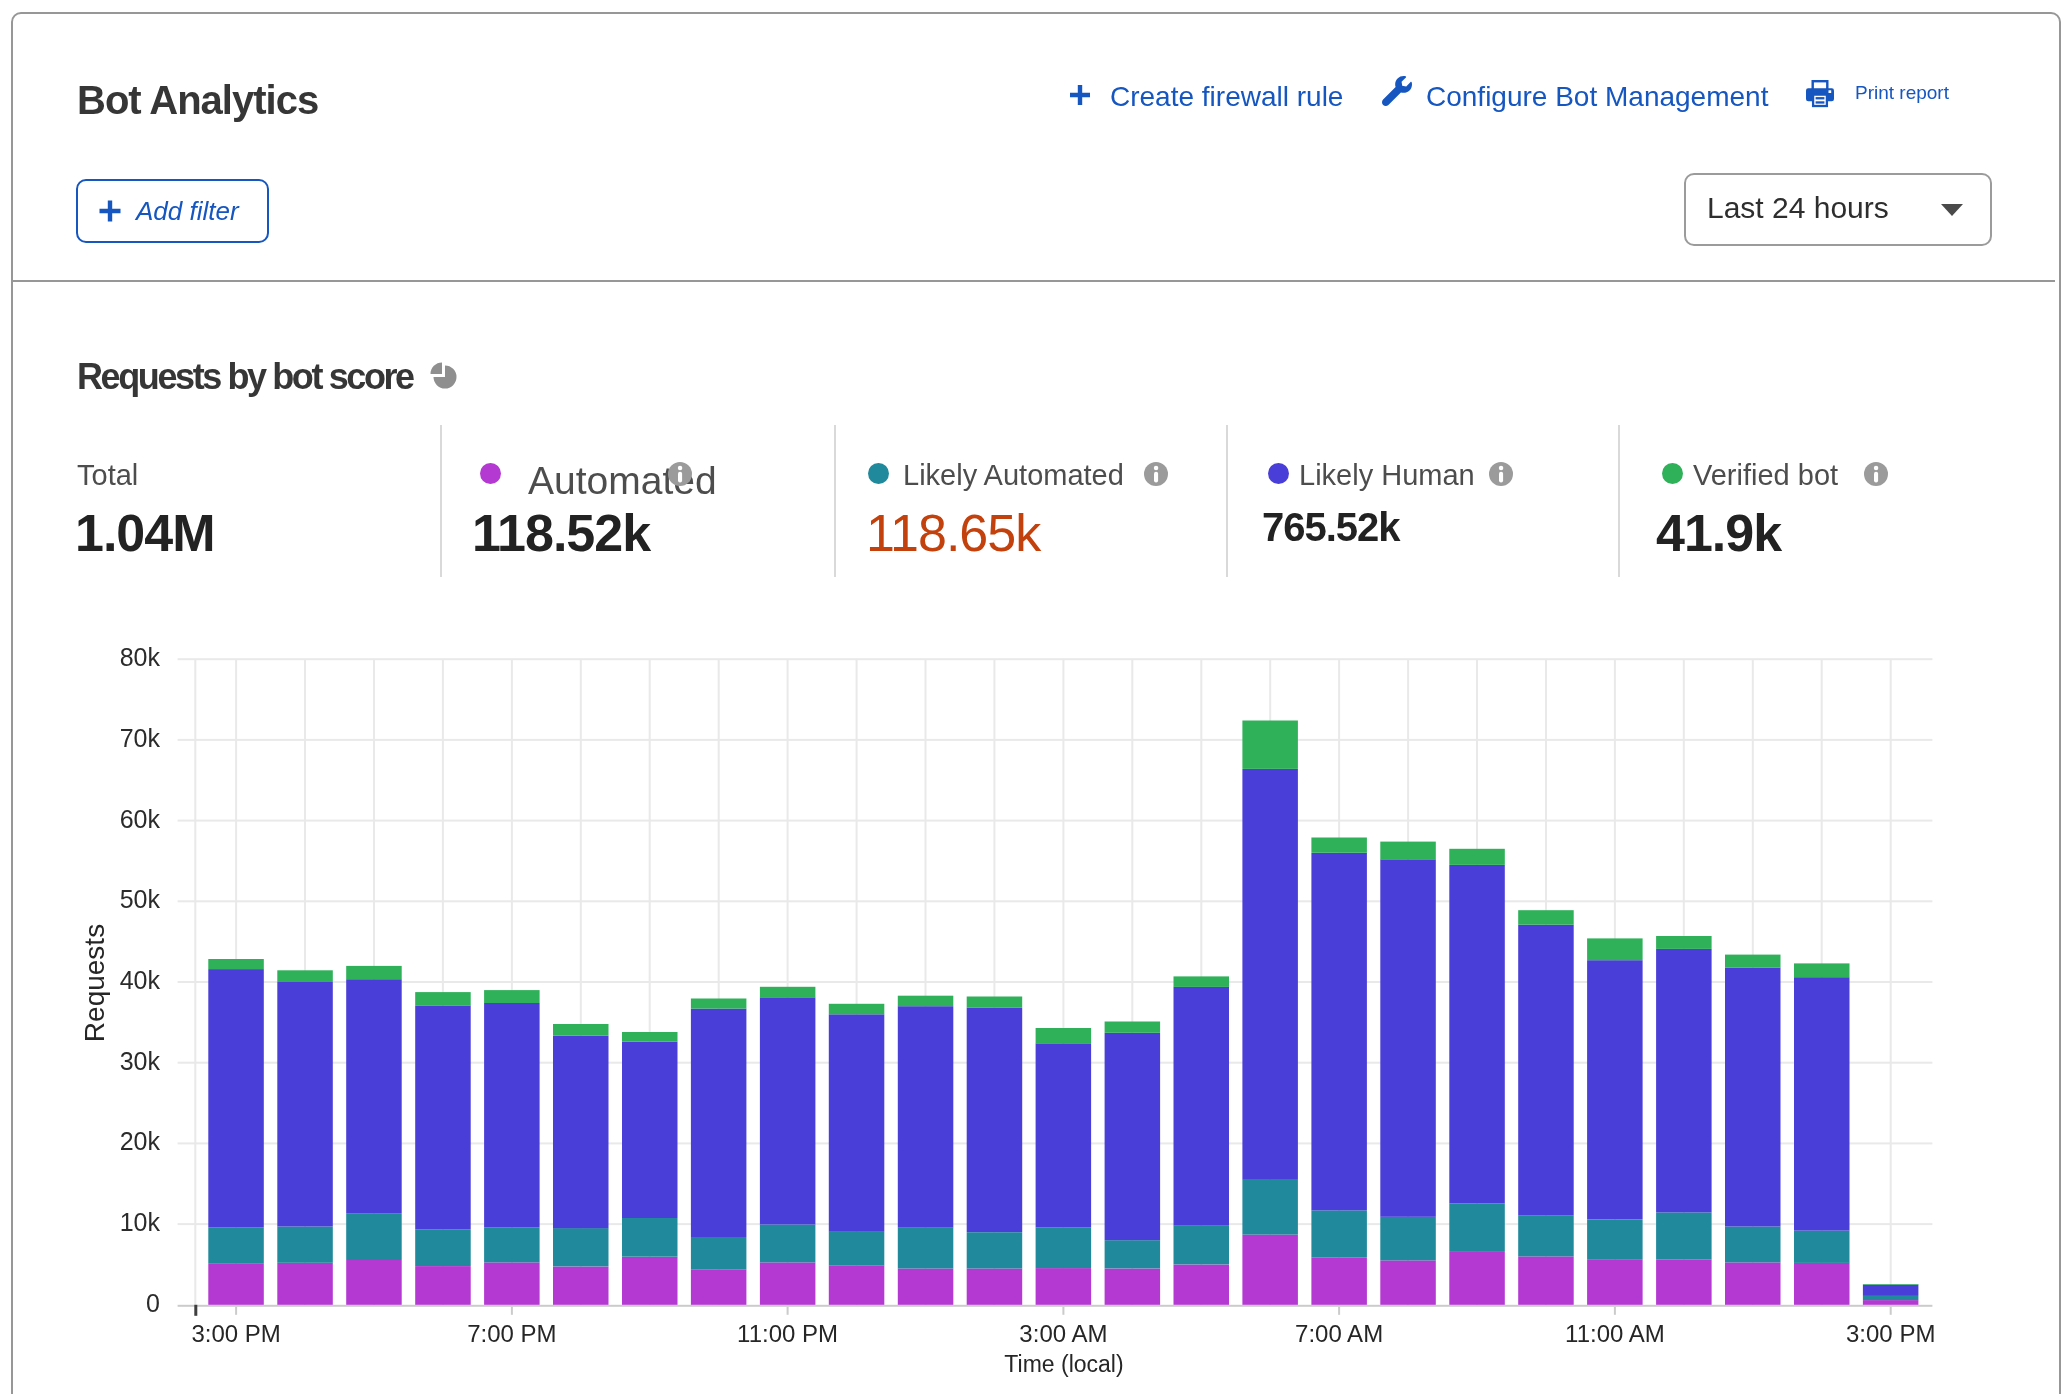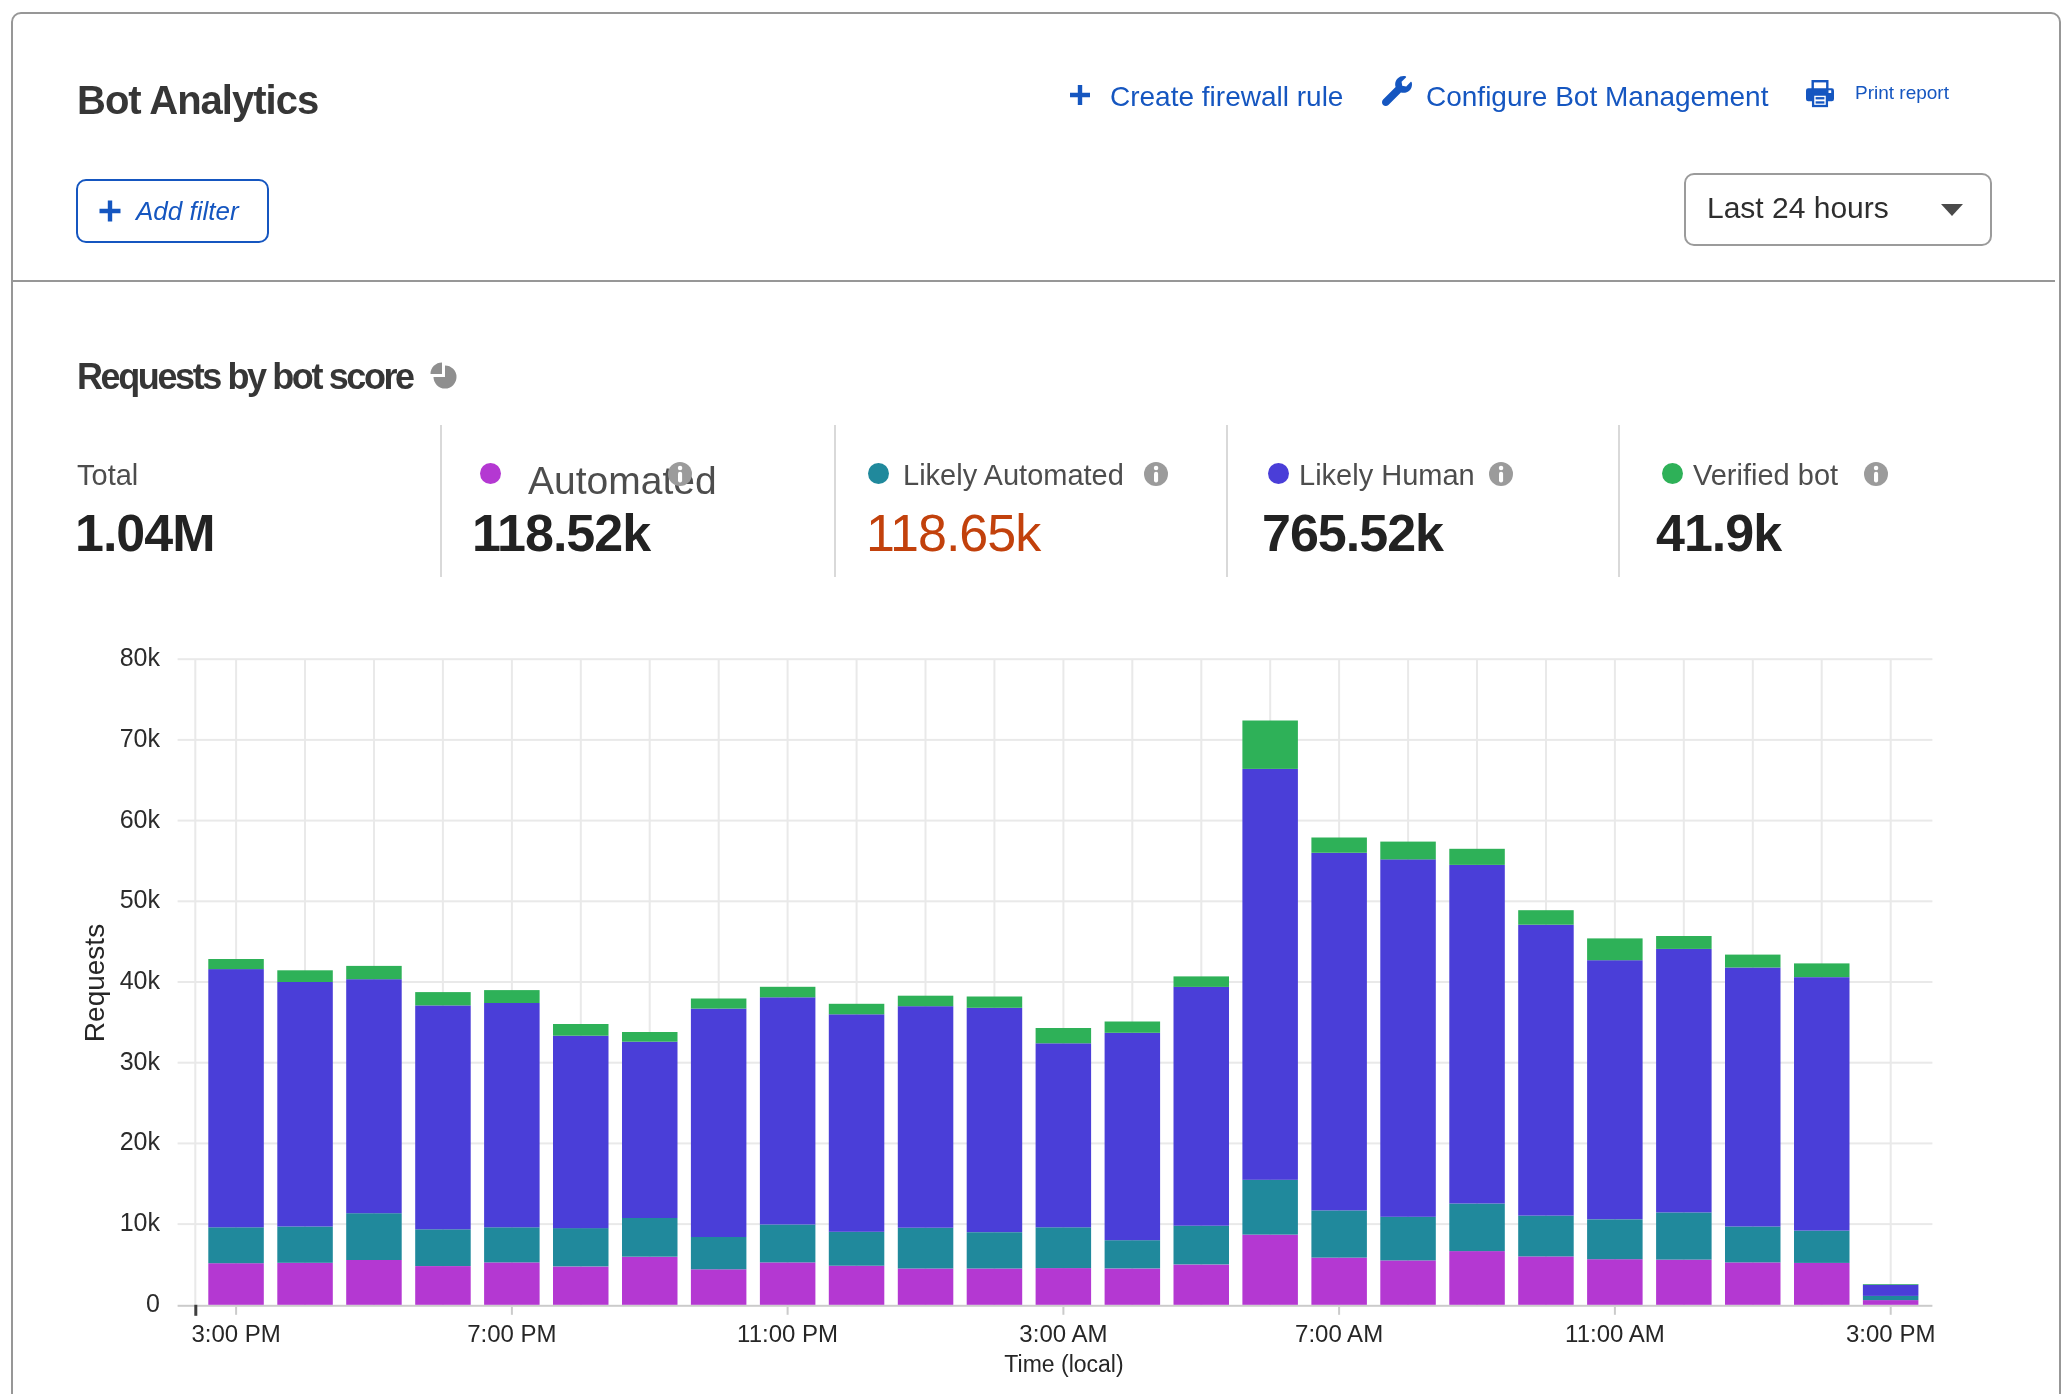--- a/index.html
+++ b/index.html
@@ -73,21 +73,21 @@
   </svg>
 <div class="abs" style="left:866px;top:507px;font-size:52px;font-weight:normal;letter-spacing:-1px;color:#c2410c;line-height:1;">118.65k</div>
 
 <div class="abs" style="left:1268px;top:463px;width:21px;height:21px;border-radius:50%;background:#4a3ed8;"></div>
 <div class="abs" style="left:1299px;top:461px;font-size:29px;color:#4d4d4d;line-height:1;text-align:center;">Likely Human</div>
 <svg style="position:absolute;left:1489.0px;top:461.5px" width="24" height="24" viewBox="0 0 24 24">
     <circle cx="12" cy="12" r="12" fill="#9b9b9b"></circle>
     <rect x="10" y="9.8" width="4.1" height="10.6" rx="2" fill="#fff"></rect>
     <circle cx="12.05" cy="5.9" r="2.25" fill="#fff"></circle>
   </svg>
-<div class="abs" style="left:1262px;top:507px;font-size:52px;font-weight:bold;letter-spacing:-1px;color:#222;line-height:1;">765.52k</div>
+<div class="abs" style="left:1262px;top:507px;font-size:40px;font-weight:bold;letter-spacing:-1px;color:#222;line-height:1;">765.52k</div>
 
 <div class="abs" style="left:1662px;top:463px;width:21px;height:21px;border-radius:50%;background:#2eb158;"></div>
 <div class="abs" style="left:1693px;top:461px;font-size:29px;color:#4d4d4d;line-height:1;">Verified bot</div>
 <svg style="position:absolute;left:1864.0px;top:461.5px" width="24" height="24" viewBox="0 0 24 24">
     <circle cx="12" cy="12" r="12" fill="#9b9b9b"></circle>
     <rect x="10" y="9.8" width="4.1" height="10.6" rx="2" fill="#fff"></rect>
     <circle cx="12.05" cy="5.9" r="2.25" fill="#fff"></circle>
   </svg>
 <div class="abs" style="left:1656px;top:507px;font-size:52px;font-weight:bold;letter-spacing:-1px;color:#222;line-height:1;">41.9k</div>
 

